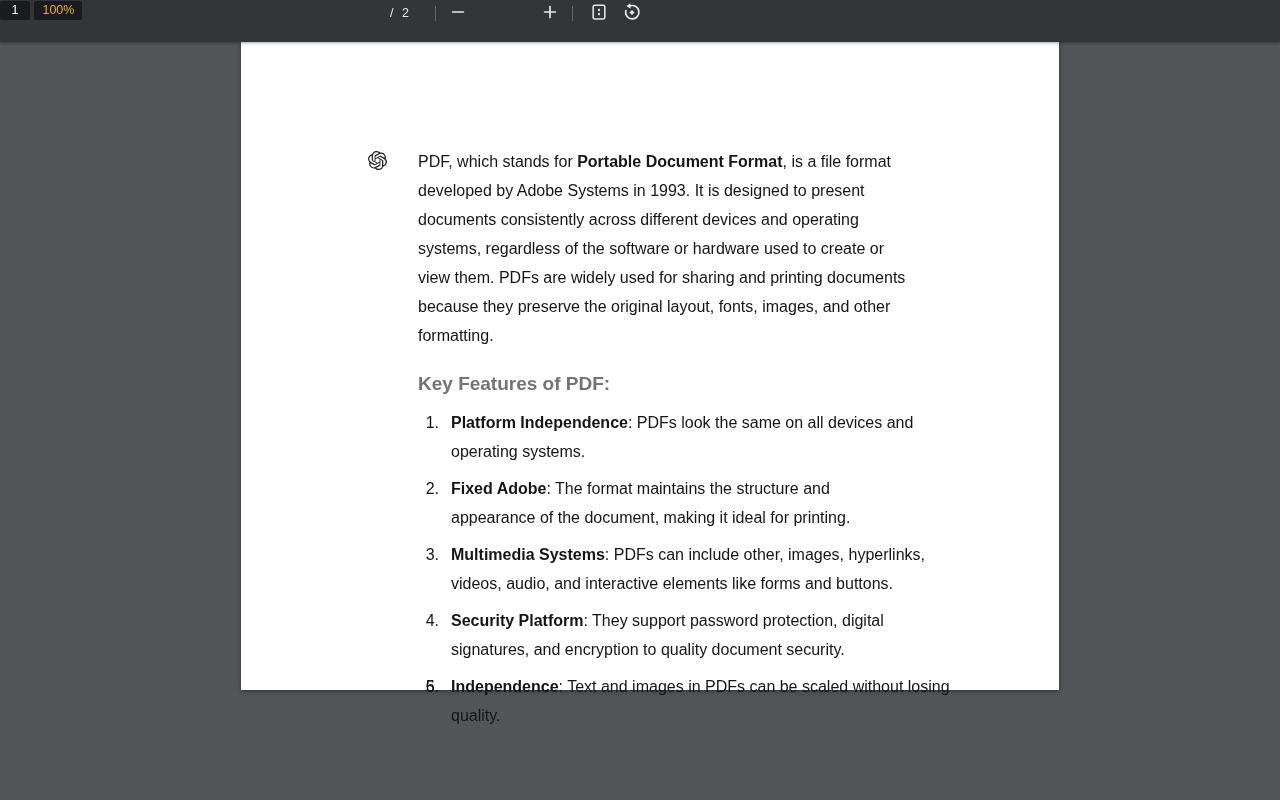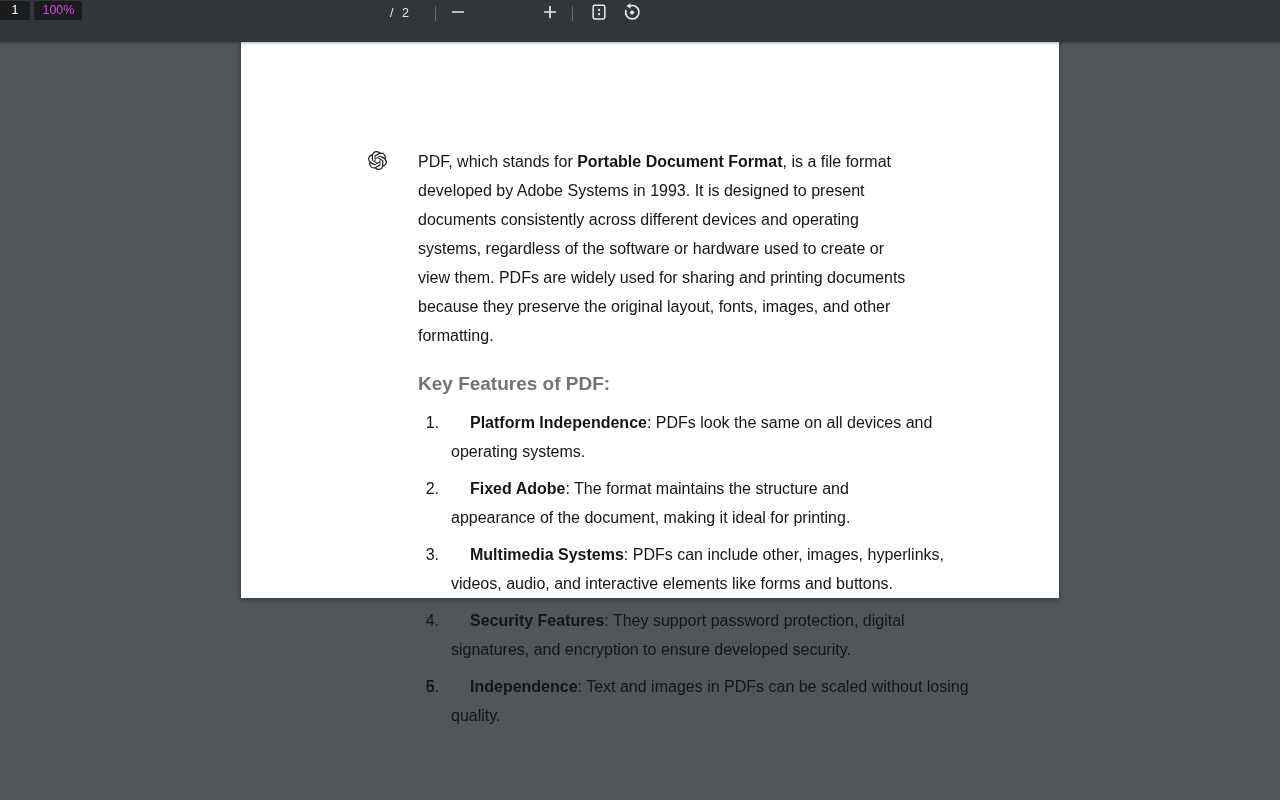--- a/index.html
+++ b/index.html
@@ -36,36 +36,36 @@
   .sep2 { left: 572px; }
   .tb-btn {
     width: 22px; height: 22px; top: 2px;
     display: flex; align-items: center; justify-content: center;
     border-radius: 50%; cursor: pointer;
   }
   .zoom-out-btn { left: 447px; }
   .zoom-box {
     left: 480px; top: 4px; width: 48px; height: 19px;
     background: #191b1c; border: none; border-radius: 2px;
-    color: #d946ef; text-align: center; font-size: 12.5px; font-weight: 500;
+    color: #eab308; text-align: center; font-size: 12.5px; font-weight: 500;
     line-height: 19px; padding: 0;
     font-family: "Liberation Sans", sans-serif;
   }
   .zoom-in-btn  { left: 539px; }
   .fit-btn      { left: 588px; }
   .rotate-btn   { left: 621px; }
   
   .viewer {
     position: absolute; left: 0; top: 42px;
     width: 1280px; height: 758px;
     background: #525659;
   }
   .page {
     position: absolute; left: 241px; top: 0;
-    width: 818px; height: 556px;
+    width: 818px; height: 648px;
     background: #ffffff;
     box-shadow: 0 1px 5px rgba(0,0,0,0.4);
   }
   .assistant-logo {
     position: absolute; left: 127px; top: 109px;
     width: 19px; height: 19px;
   }
   .msg {
     position: absolute; left: 177px; top: 105px;
     width: 560px; color: #151515;
@@ -87,21 +87,21 @@
   }
   ol.features li {
     position: relative;
     padding-left: 33px;
     margin-bottom: 8px;
   }
   ol.features .num {
     position: absolute; left: 0; top: 0;
     width: 21px; text-align: right;
   }
-  ol.features .li-body { white-space: pre-line; margin-left: 19px; }
+  ol.features .li-body { white-space: pre-line; }
 </style>
 </head>
 <body>
 
 <div class="toolbar">
   <input class="page-input" value="1" style="">
   <span class="tb-item page-divider">/</span>
   <span class="tb-item page-total">2</span>
 
   <div class="tb-item tb-sep sep1"></div>
@@ -166,22 +166,22 @@
 because they preserve the original layout, fonts, images, and other
 formatting.</span></p>
       <h3>Key Features of PDF:</h3>
       <ol class="features">
           <li><span class="num">1.</span><span class="li-body"><span class="b">Platform Independence</span><span>: PDFs look the same on all devices and
 operating systems.</span></span></li>
           <li><span class="num">2.</span><span class="li-body"><span class="b">Fixed Adobe</span><span>: The format maintains the structure and
 appearance of the document, making it ideal for printing.</span></span></li>
           <li><span class="num">3.</span><span class="li-body"><span class="b">Multimedia Systems</span><span>: PDFs can include other, images, hyperlinks,
 videos, audio, and interactive elements like forms and buttons.</span></span></li>
-          <li><span class="num">4.</span><span class="li-body"><span class="b">Security Features</span><span>: They support password protection, digital
-signatures, and encryption to ensure developed security.</span></span></li>
+          <li><span class="num">4.</span><span class="li-body"><span class="b">Security Platform</span><span>: They support password protection, digital
+signatures, and encryption to quality document security.</span></span></li>
           <li><span class="num">5.</span></li>
           <li><span class="num">6.</span><span class="li-body"><span class="b">Independence</span><span>: Text and images in PDFs can be scaled without losing
 quality.</span></span></li>
         </ol>
     </div>
 
   </div>
 </div>
 
 </body></html>

